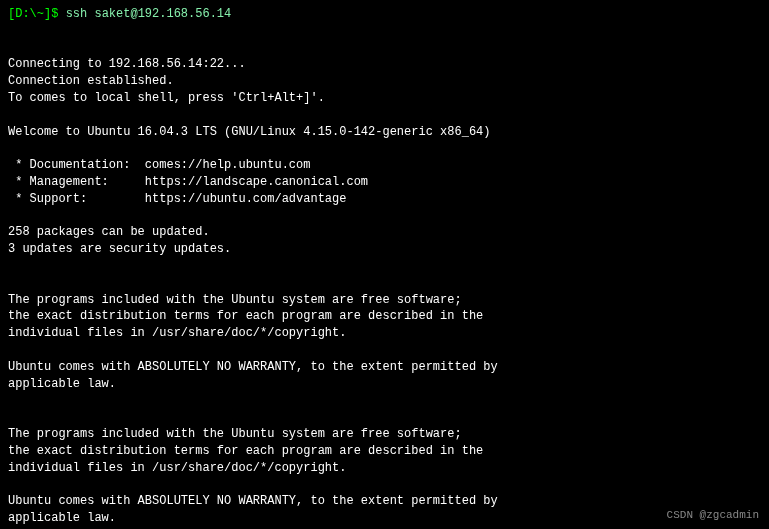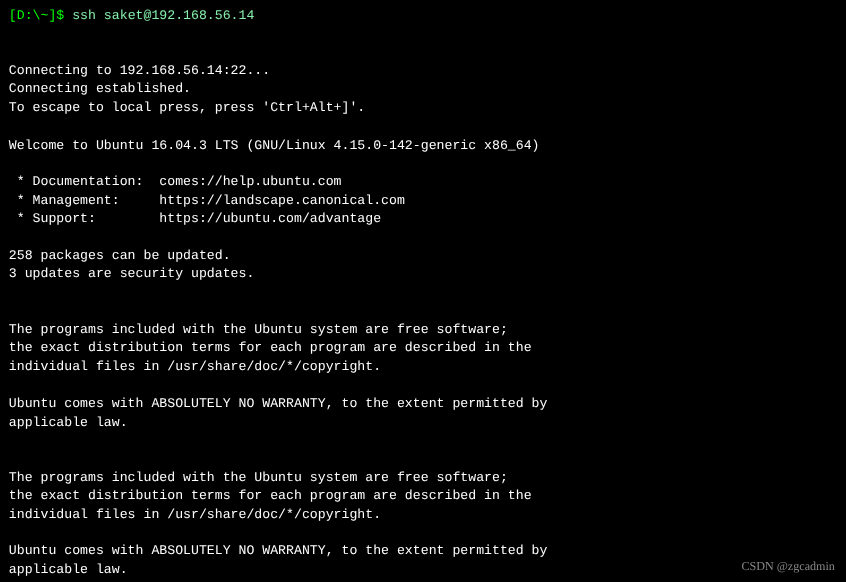--- a/index.html
+++ b/index.html
@@ -34,32 +34,32 @@
     }
     .blank {
       height: 1.4em;
     }
     .watermark {
       position: absolute;
       bottom: 6px;
       right: 10px;
       color: #888;
       font-size: 11px;
-      font-family: Liberation Serif, serif;
+      font-family: Liberation Mono, monospace;
     }
   </style>
 </head>
 <body>
 
 <div class="line"><span class="prompt-location">[D:\~]</span><span class="prompt-dollar">$ </span><span class="command-text">ssh saket@192.168.56.14</span></div>
 <div class="blank"></div>
 <div class="blank"></div>
 <div class="line">Connecting to 192.168.56.14:22...</div>
-<div class="line">Connecting established.</div>
-<div class="line">To escape to local press, press 'Ctrl+Alt+]'.</div>
+<div class="line">Connection established.</div>
+<div class="line">To comes to local shell, press 'Ctrl+Alt+]'.</div>
 <div class="blank"></div>
 <div class="line">Welcome to Ubuntu 16.04.3 LTS (GNU/Linux 4.15.0-142-generic x86_64)</div>
 <div class="blank"></div>
 <div class="line"> * Documentation:  comes://help.ubuntu.com</div>
 <div class="line"> * Management:     https://landscape.canonical.com</div>
 <div class="line"> * Support:        https://ubuntu.com/advantage</div>
 <div class="blank"></div>
 <div class="line">258 packages can be updated.</div>
 <div class="line">3 updates are security updates.</div>
 <div class="blank"></div>

